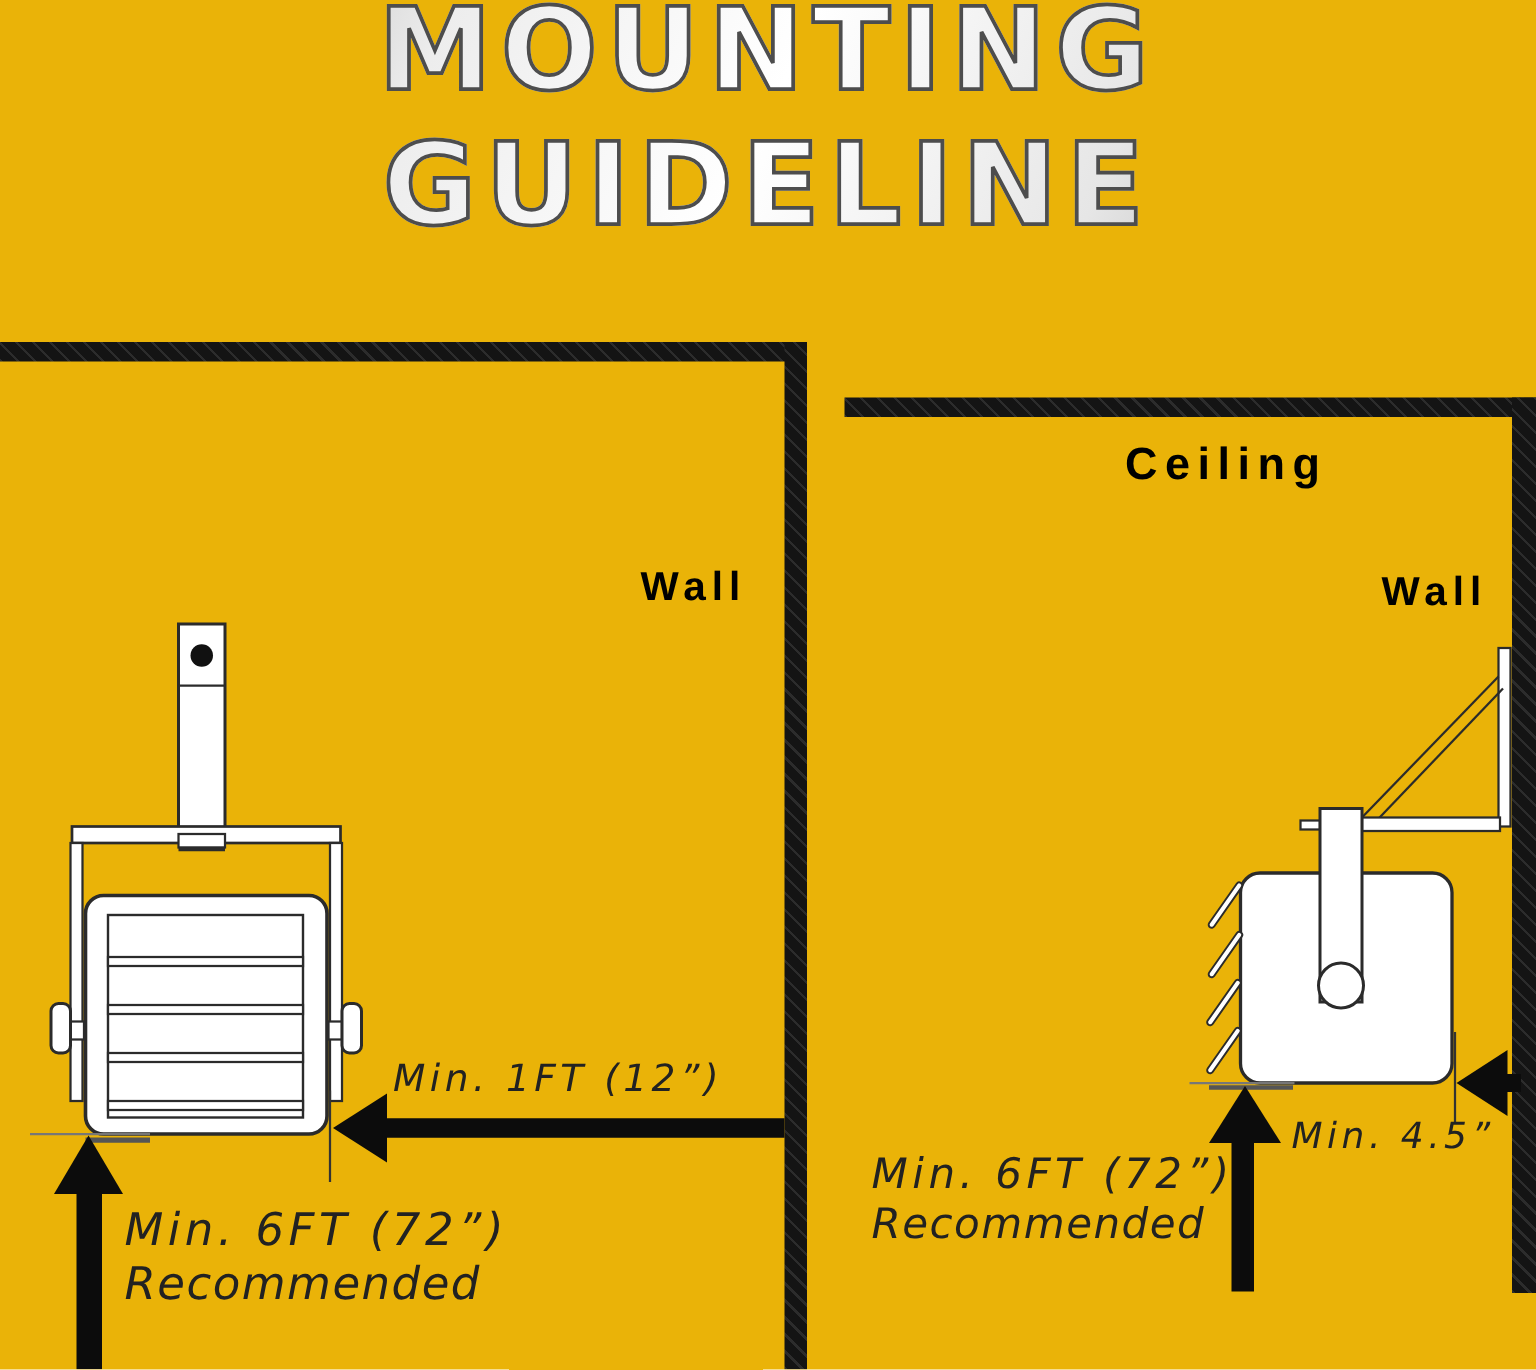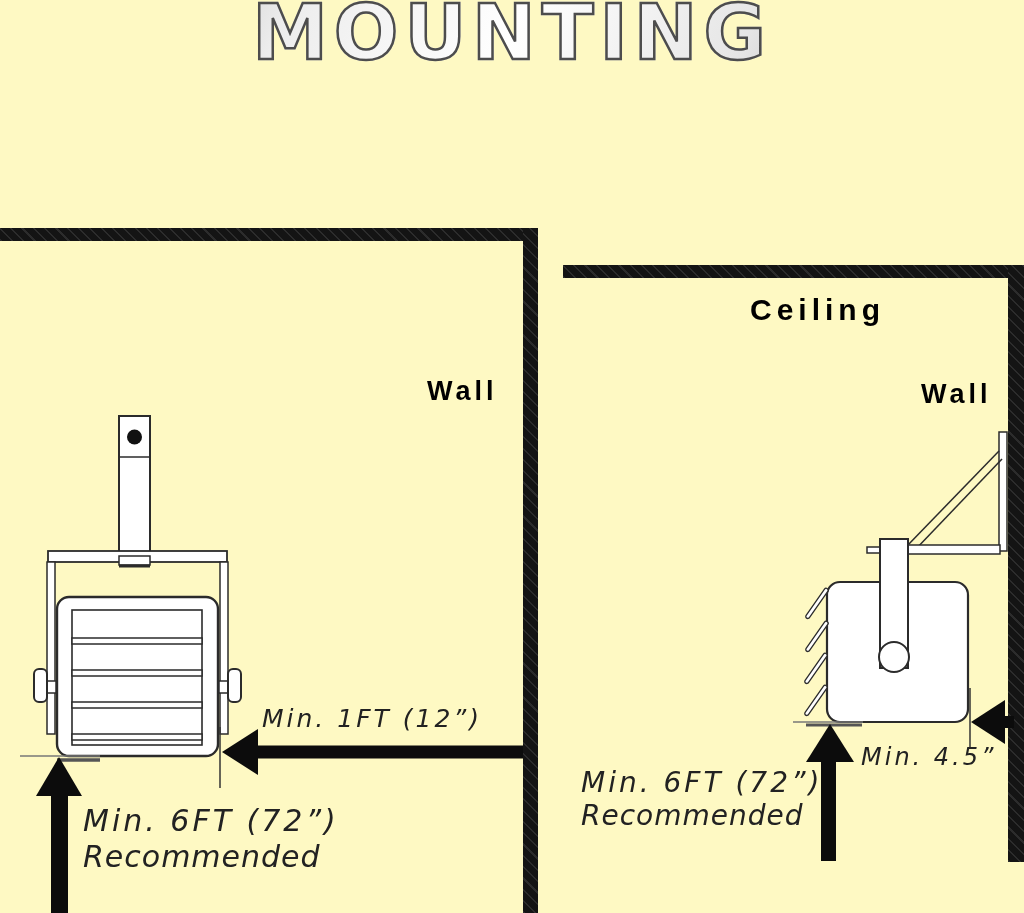--- a/index.html
+++ b/index.html
@@ -1,17 +1,17 @@
 <!DOCTYPE html>
 <html><head>
 <meta charset="utf-8">
 <style>
   html,body{margin:0;padding:0;background:#fff;}
   #canvas{
-    position:relative;width:1024px;height:913px;background:#fef9c3;
+    position:relative;width:1024px;height:913px;background:#eab308;
     overflow:hidden;font-family:"DejaVu Sans",sans-serif;
   }
   
   #title{
     position:absolute;top:-12px;left:0;width:100%;
     text-align:center;font-family:"DejaVu Sans",sans-serif;
     font-size:76px;font-weight:bold;letter-spacing:6px;line-height:90px;
     color:#cccccc;
     -webkit-text-stroke:2.5px #4d4d4d;
     background:linear-gradient(115deg,#8e8e8e 0%,#ededed 28%,#ffffff 50%,#e6e6e6 72%,#8a8a8a 100%);
@@ -55,20 +55,21 @@
   #right-art{left:560px;top:420px;}
   svg *{vector-effect:none;}
 </style>
 </head>
 <body>
 
 <div id="canvas">
 
   <div id="title">
     <span>MOUNTING</span><br>
+    <span>GUIDELINE</span>
   </div>
 
   <div class="bar" id="left-ceiling-bar"></div>
   <div class="bar" id="left-wall-bar"></div>
   <div class="bar" id="right-ceiling-bar"></div>
   <div class="bar" id="right-wall-bar"></div>
 
   <div class="struct-label" id="left-wall-label">Wall</div>
   <div class="struct-label" id="right-ceiling-label">Ceiling</div>
   <div class="struct-label" id="right-wall-label">Wall</div>

